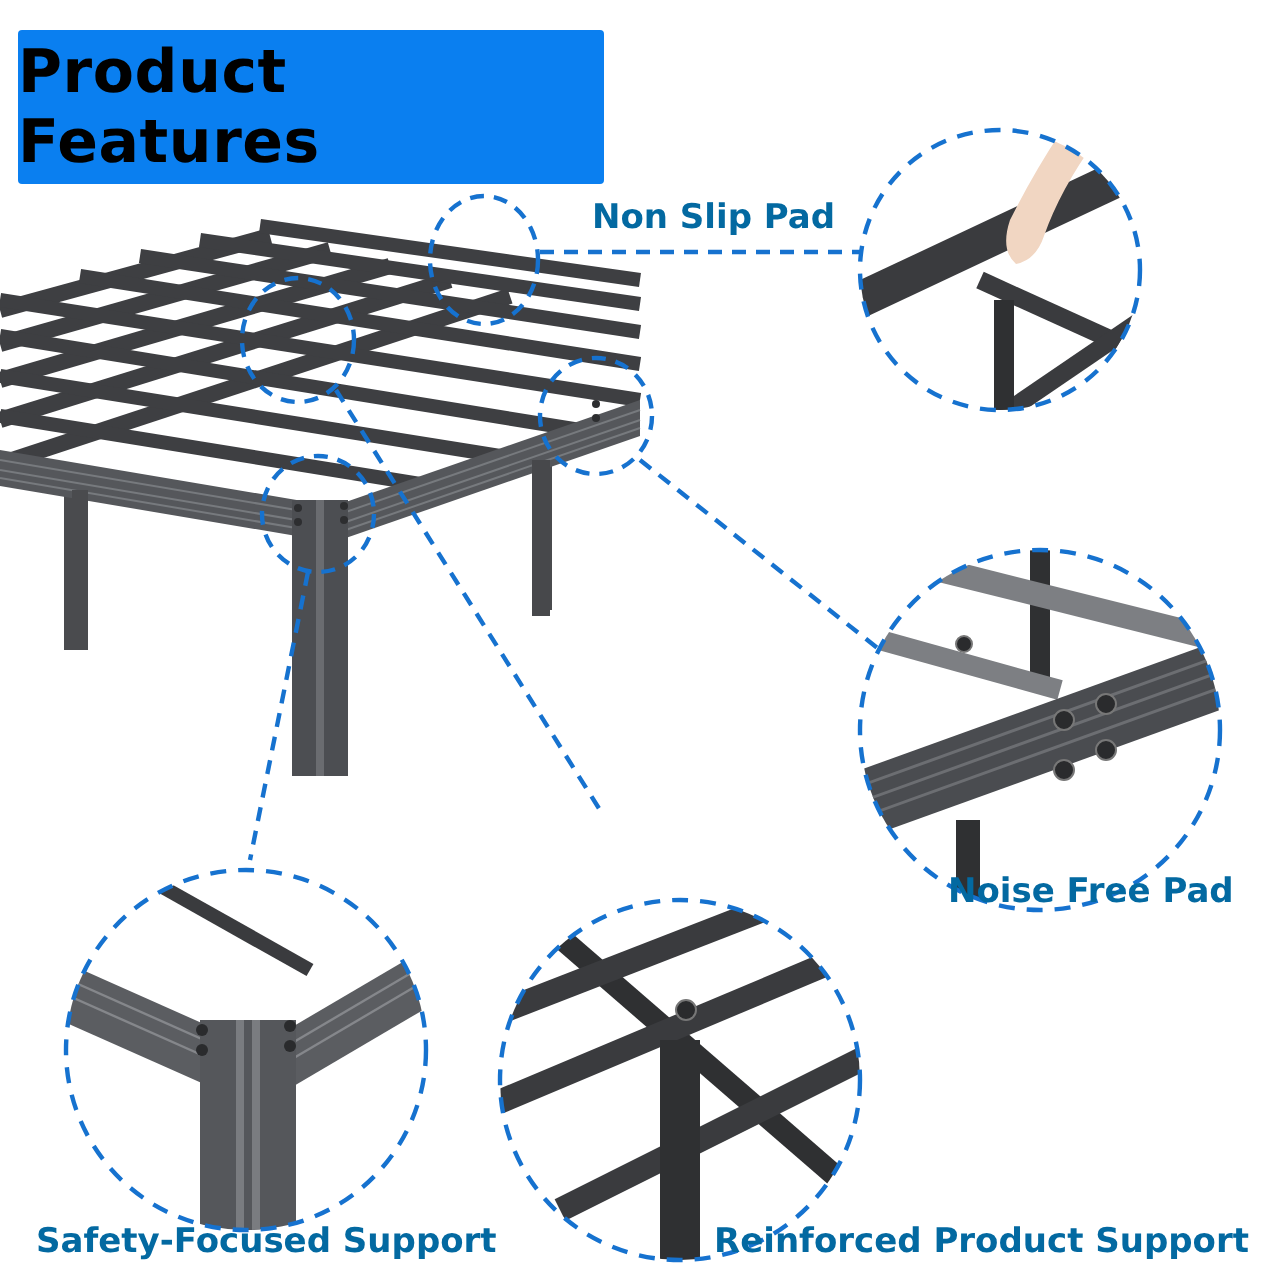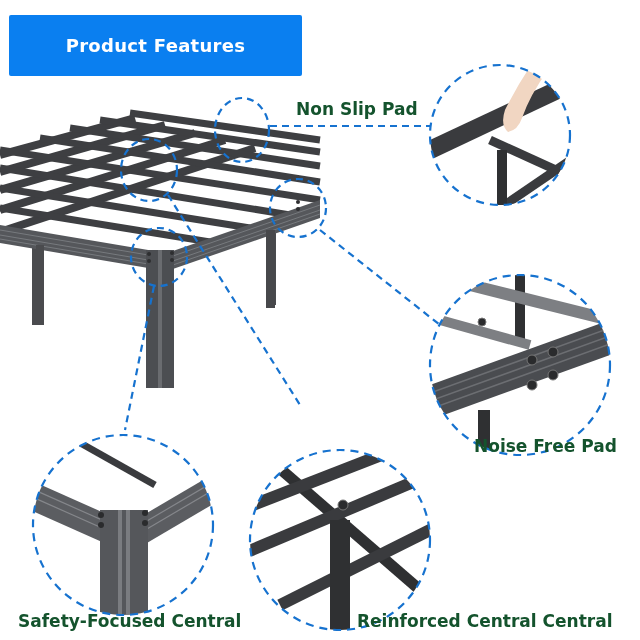--- a/index.html
+++ b/index.html
@@ -1,24 +1,24 @@
 <!DOCTYPE html>
 <html><head>
 <meta charset="utf-8">
 <style>
   html, body { margin: 0; padding: 0; }
   body { width: 640px; height: 640px; background: #ffffff; position: relative; overflow: hidden; font-family: "DejaVu Sans", sans-serif; }
   .header-badge {
-    position: absolute; left: 9px; top: 15px; width: 293px; height: 61px;
-    background: #0a7ff0; border-radius: 2px; color: #ffffff;
+    position: absolute; left: 9px; top: 15px; width: 293px; height: 77px;
+    background: #0a7ff0; border-radius: 2px; color: #000000;
     display: flex; align-items: center; justify-content: center;
-    font-weight: bold; font-size: 18px; letter-spacing: 0.3px;
+    font-weight: bold; font-size: 30px; letter-spacing: 0.3px;
   }
   .label {
-    position: absolute; color: #14532d; font-weight: bold; font-size: 17px; white-space: nowrap;
+    position: absolute; color: #0369a1; font-weight: bold; font-size: 17px; white-space: nowrap;
   }
   svg.scene { position: absolute; left: 0; top: 0; }
 </style>
 </head>
 <body>
 
 <svg class="scene" width="640" height="640" viewBox="0 0 640 640" xmlns="http://www.w3.org/2000/svg">
   <defs>
     <clipPath id="c-nonslip">
         <circle cx="500" cy="135" r="70"></circle>
@@ -172,14 +172,14 @@
       <circle cx="343" cy="505" r="5" fill="#2a2b2d" stroke="#777" stroke-width="1"></circle>
     </g>
     <circle cx="340" cy="540" r="90" fill="none" stroke="#1672cf" stroke-width="2.2" stroke-dasharray="8 6"></circle>
   </g>
 </svg>
 
 <div class="header-badge">Product Features</div>
 
 <div class="label" style="left:296px; top:99px;">Non Slip Pad</div>
 <div class="label" style="left:474px; top:436px;">Noise Free Pad</div>
-<div class="label" style="left:18px; top:611px;">Safety-Focused Central</div>
-<div class="label" style="left:357px; top:611px;">Reinforced Central Central</div>
+<div class="label" style="left:18px; top:611px;">Safety-Focused Support</div>
+<div class="label" style="left:357px; top:611px;">Reinforced Product Support</div>
 
 </body></html>

